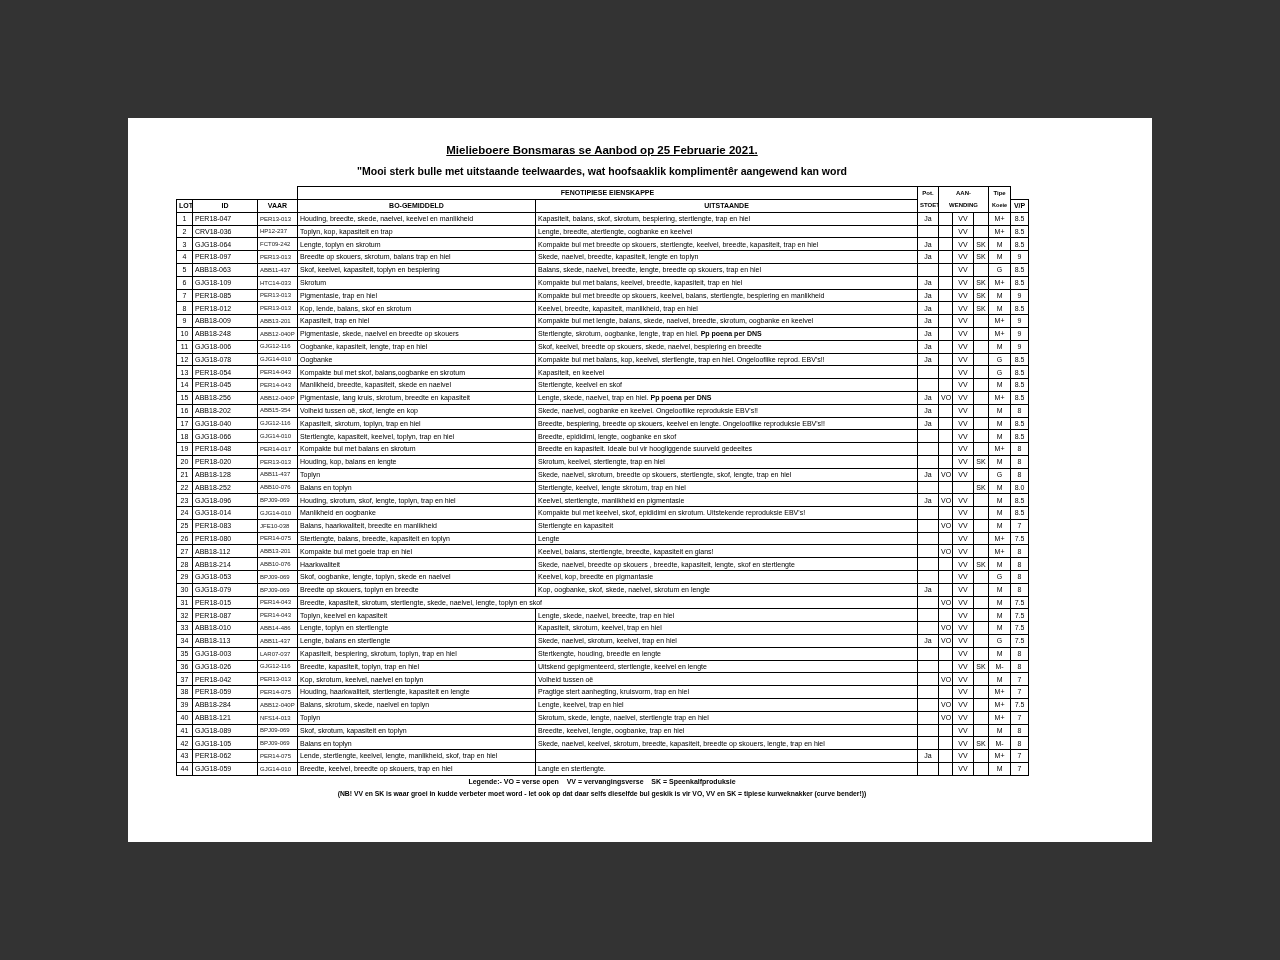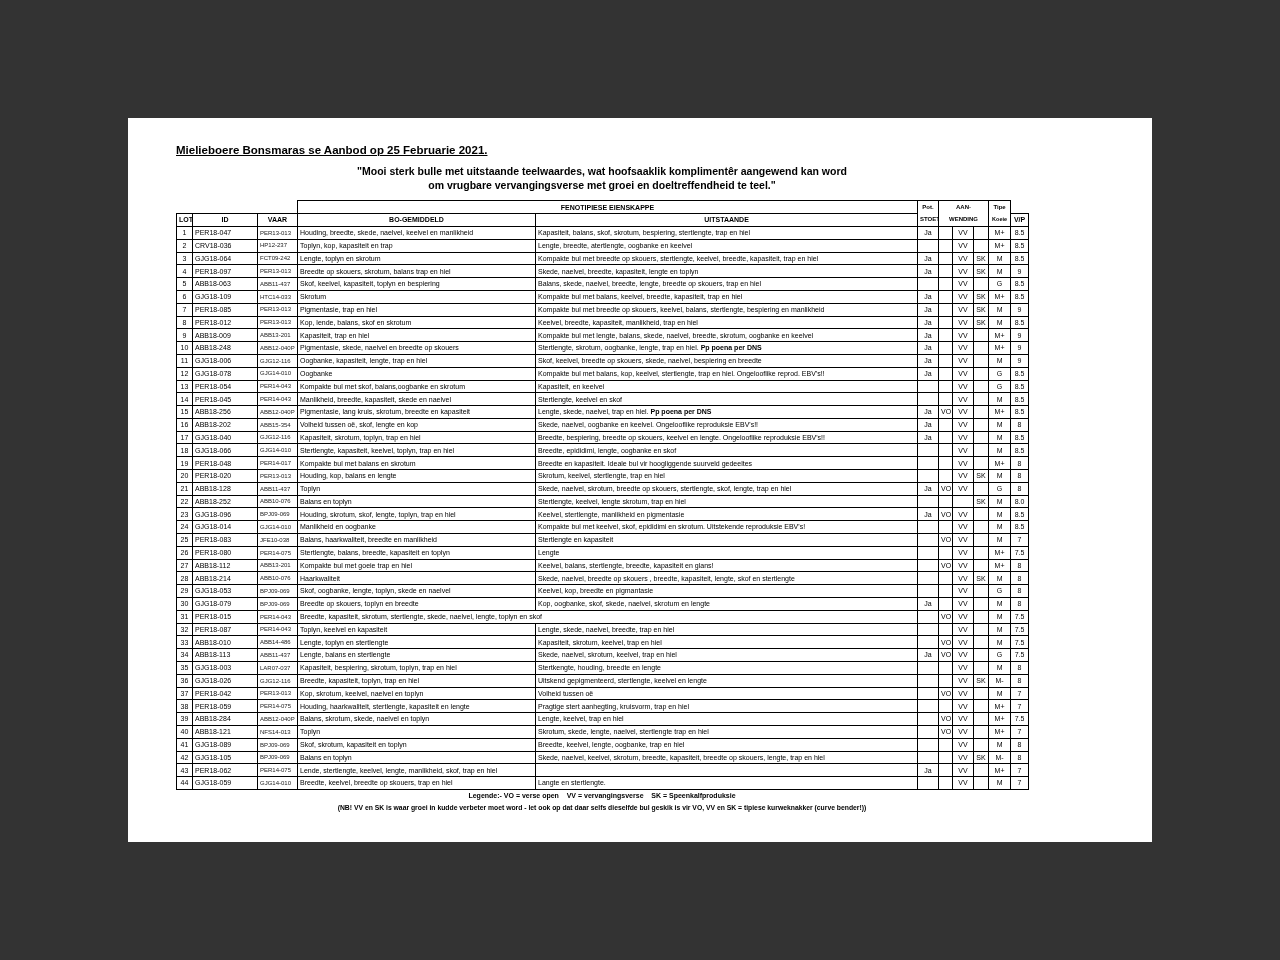--- a/index.html
+++ b/index.html
@@ -12,21 +12,21 @@
   .page{
     position:absolute;left:128px;top:118px;
     width:1024px;height:724px;
     background:#ffffff;
     box-sizing:border-box;
   }
   .content{width:852px;margin-left:48px;}
   .title{
     margin-top:26px;
     font-size:11.5px;font-weight:bold;text-decoration:underline;
-    text-align:left;
+    text-align:center;
   }
   .sub{font-size:10.5px;font-weight:bold;text-align:center;line-height:1.35;}
   .sub1{margin-top:8px;}
   table{
     border-collapse:collapse;table-layout:fixed;
     width:852px;margin-top:8px;
     font-size:7px;
   }
   td,th{
     border:1px solid #000;
@@ -58,21 +58,20 @@
     text-align:center;
   }
 </style>
 </head>
 <body style="background: rgb(51, 51, 51);">
 
 <div class="page" style="background: rgb(255, 255, 255);">
   <div class="content">
     <div class="title">Mielieboere Bonsmaras se Aanbod op 25 Februarie 2021.</div>
     <div class="sub sub1">"Mooi sterk bulle met uitstaande teelwaardes, wat hoofsaaklik komplimentêr aangewend kan word</div>
-    <div class="sub">om vrugbare vervangingsverse met groei en doeltreffendheid te teel."</div>
 
     <table>
       <colgroup>
         <col style="width:16px">
           <col style="width:65px">
           <col style="width:40px">
         <col style="width:238px">
           <col style="width:382px">
         <col style="width:21px">
           <col style="width:14px">

